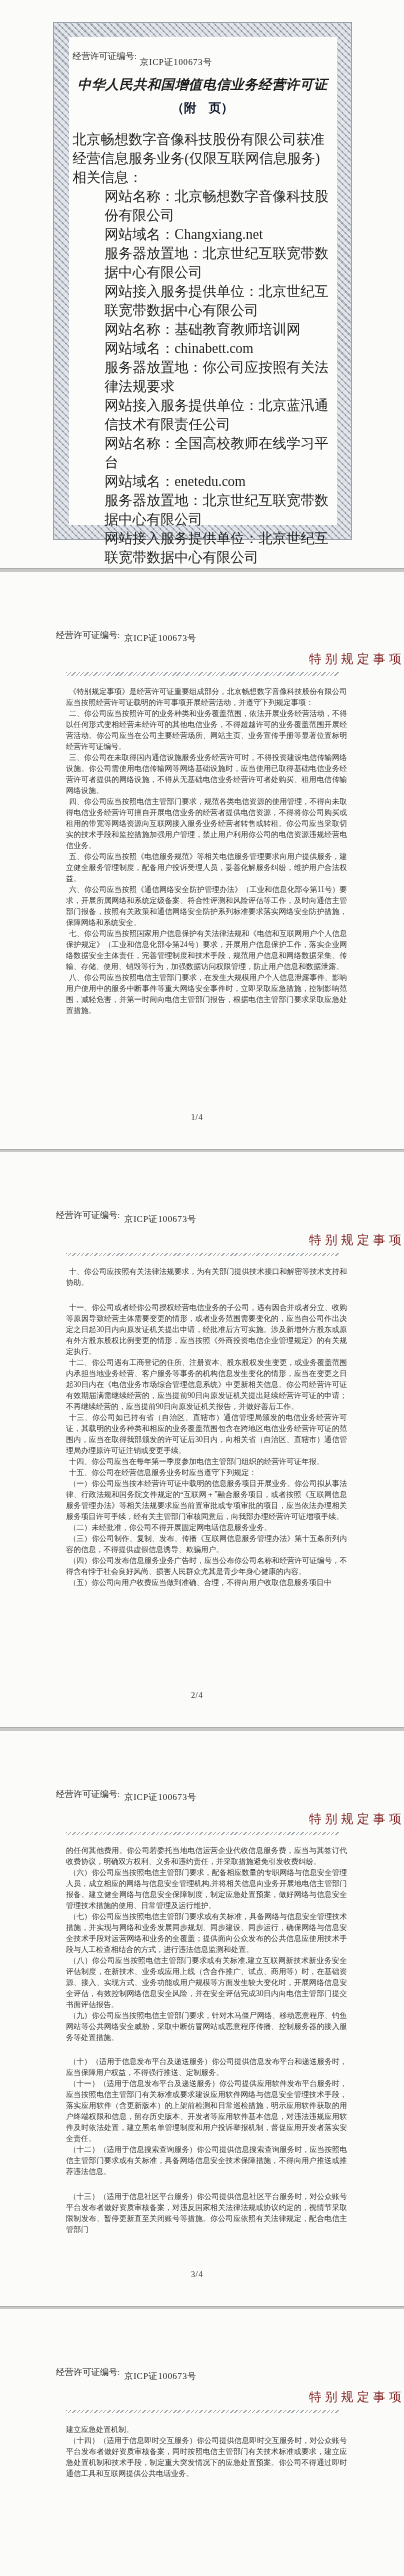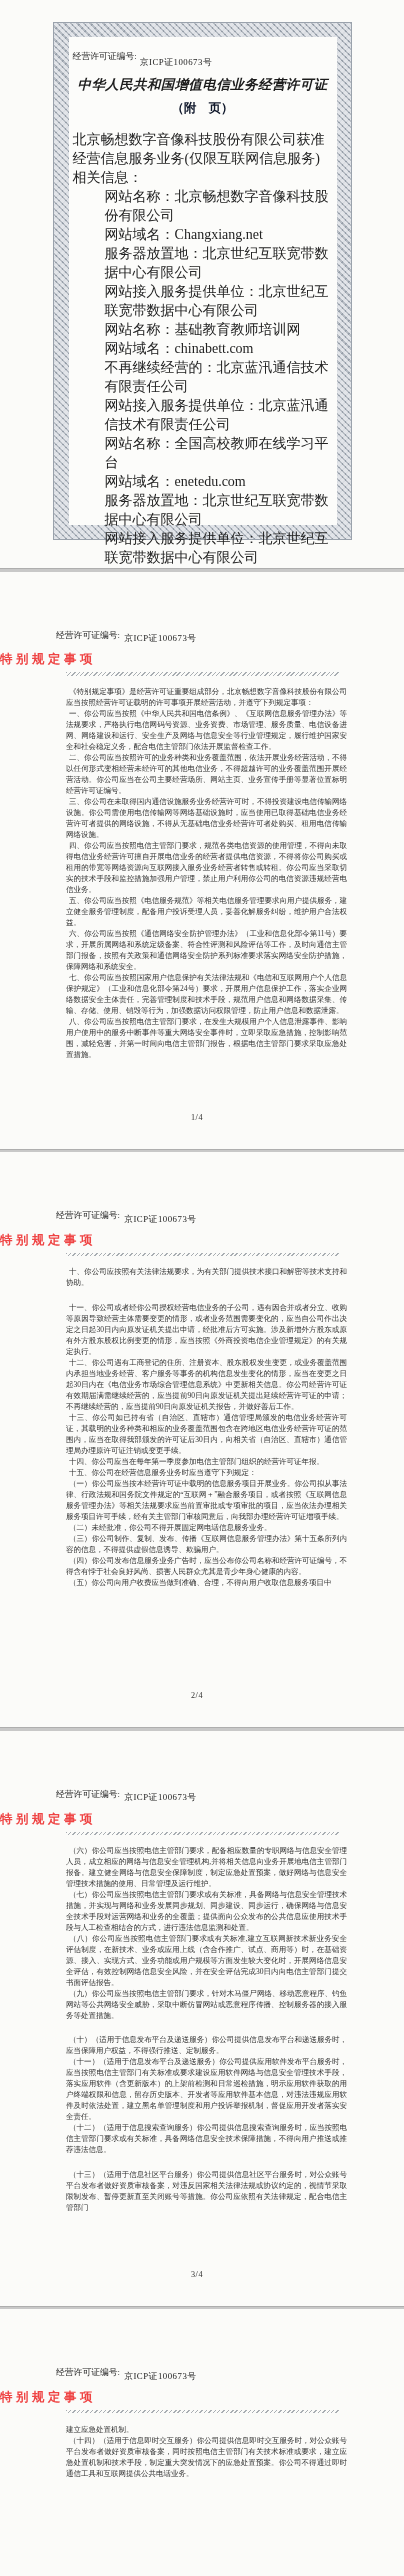--- a/index.html
+++ b/index.html
@@ -26,21 +26,21 @@
   .cert-sub{margin:5.2px 0 0 0;text-align:center;font-size:12.4px;font-weight:bold;color:#0f172a;}
   .cert-body{margin-top:13.4px;font-size:14px;line-height:19px;color:#222;}
   .cert-body p{margin:0 0 0 0;}
   .cert-body p.entry{margin-top:0;padding-left:32px;}
   .cert-body .intro{margin-bottom:0;}
   .cert-body .entry{margin-top:0;}
 
   
   .prov-head{display:flex;align-items:flex-start;padding:58px 0 0 56px;font-size:8.8px;color:#222;}
   .prov-head .lic-no{margin-left:4.1px;margin-top:3.6px;letter-spacing:0.5px;}
-  .prov-title{margin:6.2px 0 0 0;text-align:left;font-size:12.4px;font-weight:bold;letter-spacing:3.6px;color:#ef4444;}
+  .prov-title{margin:6.2px 0 0 0;text-align:right;font-size:12.4px;font-weight:normal;letter-spacing:3.6px;color:#7f1d1d;}
   .zigzag{height:3.1px;margin:4.1px 66px 0 66px;
     background:repeating-linear-gradient(135deg,#9aa0a6 0 1px,transparent 1px 3.1px);opacity:.85;}
   .prov-body{margin:10.3px 58px 0 66px;font-size:7.5px;line-height:11px;text-align:justify;color:#303030;}
   .prov-body p{margin:0;text-indent:3.1px;}
   .prov-body p.cont{text-indent:0;}
   .prov-body p.gap{margin-top:13.4px;}
   .pageno{position:absolute;left:0;right:11px;bottom:27px;text-align:center;font-size:8.2px;color:#333;letter-spacing:0.5px;}
 </style>
 </head>
 <body>
@@ -57,21 +57,21 @@
         <h1 class="cert-title">中华人民共和国增值电信业务经营许可证</h1>
         <div class="cert-sub">（附　页）</div>
         <div class="cert-body">
           <p class="intro">北京畅想数字音像科技股份有限公司获准经营信息服务业务(仅限互联网信息服务)相关信息：</p>
           <p class="entry">网站名称：北京畅想数字音像科技股份有限公司</p>
           <p class="entry">网站域名：Changxiang.net</p>
           <p class="entry">服务器放置地：北京世纪互联宽带数据中心有限公司</p>
           <p class="entry">网站接入服务提供单位：北京世纪互联宽带数据中心有限公司</p>
           <p class="entry">网站名称：基础教育教师培训网</p>
           <p class="entry">网站域名：chinabett.com</p>
-          <p class="entry">不再继续经营的：北京蓝汛通信技术有限责任公司</p>
+          <p class="entry">服务器放置地：你公司应按照有关法律法规要求</p>
           <p class="entry">网站接入服务提供单位：北京蓝汛通信技术有限责任公司</p>
           <p class="entry">网站名称：全国高校教师在线学习平台</p>
           <p class="entry">网站域名：enetedu.com</p>
           <p class="entry">服务器放置地：北京世纪互联宽带数据中心有限公司</p>
           <p class="entry">网站接入服务提供单位：北京世纪互联宽带数据中心有限公司</p>
         </div>
       </div>
     </div>
   </section>
 
@@ -79,21 +79,20 @@
 
   <section class="page prov p2">
     <div class="prov-head">
       <span>经营许可证编号:</span>
       <span class="lic-no">京ICP证100673号</span>
     </div>
     <h2 class="prov-title">特别规定事项</h2>
     <div class="zigzag"></div>
     <div class="prov-body">
       <p>《特别规定事项》是经营许可证重要组成部分，北京畅想数字音像科技股份有限公司应当按照经营许可证载明的许可事项开展经营活动，并遵守下列规定事项：</p>
-      <p>一、你公司应当按照《中华人民共和国电信条例》、《互联网信息服务管理办法》等法规要求，严格执行电信网码号资源、业务资费、市场管理、服务质量、电信设备进网、网络建设和运行、安全生产及网络与信息安全等行业管理规定，履行维护国家安全和社会稳定义务，配合电信主管部门依法开展监督检查工作。</p>
       <p>二、你公司应当按照许可的业务种类和业务覆盖范围，依法开展业务经营活动，不得以任何形式变相经营未经许可的其他电信业务，不得超越许可的业务覆盖范围开展经营活动。你公司应当在公司主要经营场所、网站主页、业务宣传手册等显著位置标明经营许可证编号。</p>
       <p>三、你公司在未取得国内通信设施服务业务经营许可时，不得投资建设电信传输网络设施。你公司需使用电信传输网等网络基础设施时，应当使用已取得基础电信业务经营许可者提供的网络设施，不得从无基础电信业务经营许可者处购买、租用电信传输网络设施。</p>
       <p>四、你公司应当按照电信主管部门要求，规范各类电信资源的使用管理，不得向未取得电信业务经营许可擅自开展电信业务的经营者提供电信资源，不得将你公司购买或租用的带宽等网络资源向互联网接入服务业务经营者转售或转租。你公司应当采取切实的技术手段和监控措施加强用户管理，禁止用户利用你公司的电信资源违规经营电信业务。</p>
       <p>五、你公司应当按照《电信服务规范》等相关电信服务管理要求向用户提供服务，建立健全服务管理制度，配备用户投诉受理人员，妥善化解服务纠纷，维护用户合法权益。</p>
       <p>六、你公司应当按照《通信网络安全防护管理办法》（工业和信息化部令第11号）要求，开展所属网络和系统定级备案、符合性评测和风险评估等工作，及时向通信主管部门报备，按照有关政策和通信网络安全防护系列标准要求落实网络安全防护措施，保障网络和系统安全。</p>
       <p>七、你公司应当按照国家用户信息保护有关法律法规和《电信和互联网用户个人信息保护规定》（工业和信息化部令第24号）要求，开展用户信息保护工作，落实企业网络数据安全主体责任，完善管理制度和技术手段，规范用户信息和网络数据采集、传输、存储、使用、销毁等行为，加强数据访问权限管理，防止用户信息和数据泄露。</p>
       <p>八、你公司应当按照电信主管部门要求，在发生大规模用户个人信息泄露事件、影响用户使用中的服务中断事件等重大网络安全事件时，立即采取应急措施，控制影响范围，减轻危害，并第一时间向电信主管部门报告，根据电信主管部门要求采取应急处置措施。</p>
     </div>
     <div class="pageno">1/4</div>
   </section>
@@ -126,20 +125,21 @@
   <div class="sep"></div>
 
   <section class="page prov p4">
     <div class="prov-head">
       <span>经营许可证编号:</span>
       <span class="lic-no">京ICP证100673号</span>
     </div>
     <h2 class="prov-title">特别规定事项</h2>
     <div class="zigzag"></div>
     <div class="prov-body">
+      <p class="cont">的任何其他费用。你公司若委托当地电信运营企业代收信息服务费，应当与其签订代收费协议，明确双方权利、义务和违约责任，并采取措施避免引发收费纠纷。</p>
       <p>（六）你公司应当按照电信主管部门要求，配备相应数量的专职网络与信息安全管理人员，成立相应的网络与信息安全管理机构,并将相关信息向业务开展地电信主管部门报备。建立健全网络与信息安全保障制度，制定应急处置预案，做好网络与信息安全管理技术措施的使用、日常管理及运行维护。</p>
       <p>（七）你公司应当按照电信主管部门要求或有关标准，具备网络与信息安全管理技术措施，并实现与网络和业务发展同步规划、同步建设、同步运行，确保网络与信息安全技术手段对运营网络和业务的全覆盖；提供面向公众发布的公共信息应使用技术手段与人工检查相结合的方式，进行违法信息监测和处置。</p>
       <p>（八）你公司应当按照电信主管部门要求或有关标准,建立互联网新技术新业务安全评估制度，在新技术、业务或应用上线（含合作推广、试点、商用等）时，在基础资源、接入、实现方式、业务功能或用户规模等方面发生较大变化时，开展网络信息安全评估，有效控制网络信息安全风险，并在安全评估完成30日内向电信主管部门提交书面评估报告。</p>
       <p>（九）你公司应当按照电信主管部门要求，针对木马僵尸网络、移动恶意程序、钓鱼网站等公共网络安全威胁，采取中断仿冒网站或恶意程序传播、控制服务器的接入服务等处置措施。</p>
       <p class="gap">（十）（适用于信息发布平台及递送服务）你公司提供信息发布平台和递送服务时，应当保障用户权益，不得强行推送、定制服务。</p>
       <p>（十一）（适用于信息发布平台及递送服务）你公司提供应用软件发布平台服务时，应当按照电信主管部门有关标准或要求建设应用软件网络与信息安全管理技术手段，落实应用软件（含更新版本）的上架前检测和日常巡检措施，明示应用软件获取的用户终端权限和信息，留存历史版本、开发者等应用软件基本信息，对违法违规应用软件及时依法处置，建立黑名单管理制度和用户投诉举报机制，督促应用开发者落实安全责任。</p>
       <p>（十二）（适用于信息搜索查询服务）你公司提供信息搜索查询服务时，应当按照电信主管部门要求或有关标准，具备网络信息安全技术保障措施，不得向用户推送或推荐违法信息。</p>
       <p class="gap">（十三）（适用于信息社区平台服务）你公司提供信息社区平台服务时，对公众账号平台发布者做好资质审核备案，对违反国家相关法律法规或协议约定的，视情节采取限制发布、暂停更新直至关闭账号等措施。你公司应依照有关法律规定，配合电信主管部门</p>
     </div>
     <div class="pageno">3/4</div>

